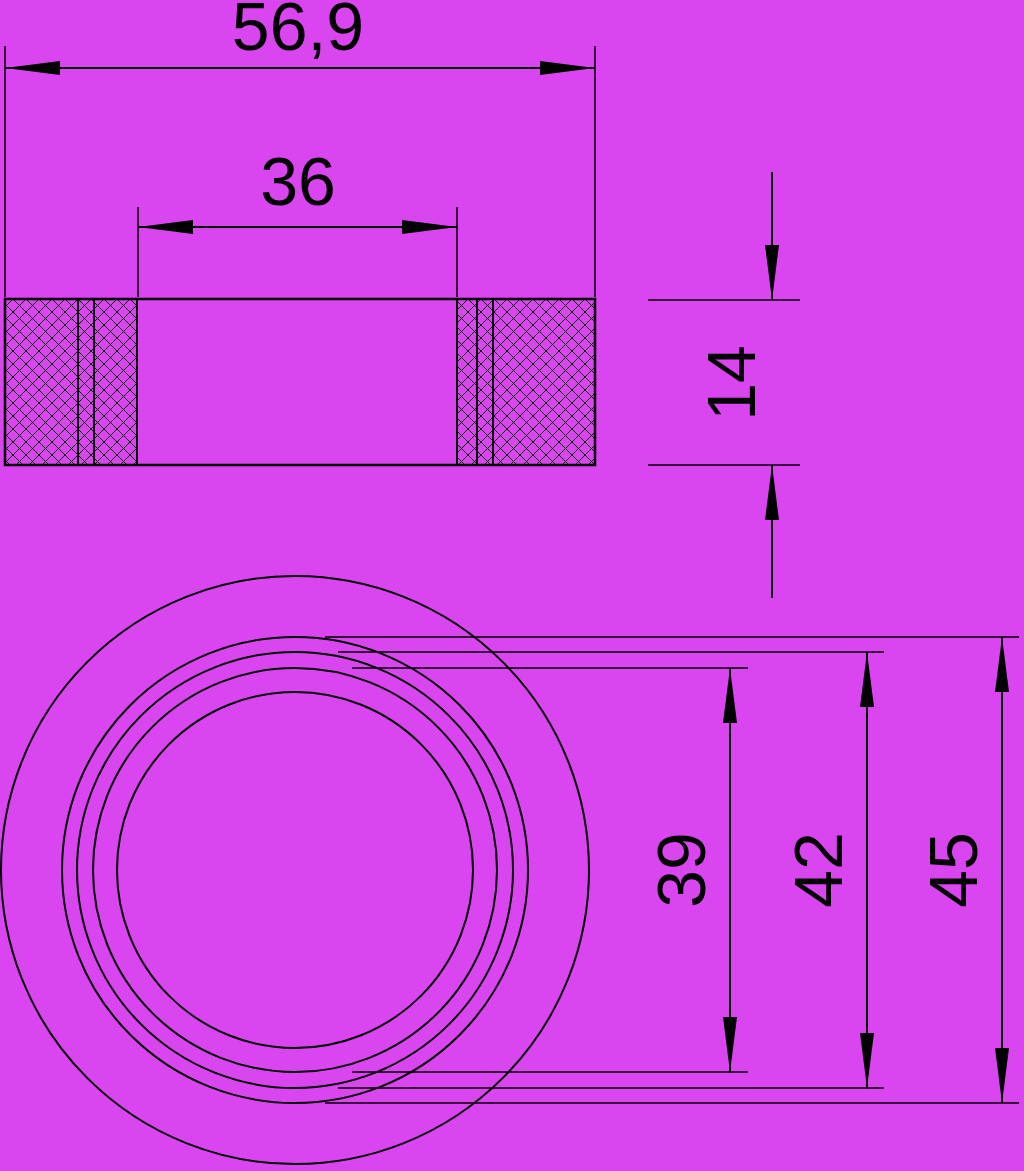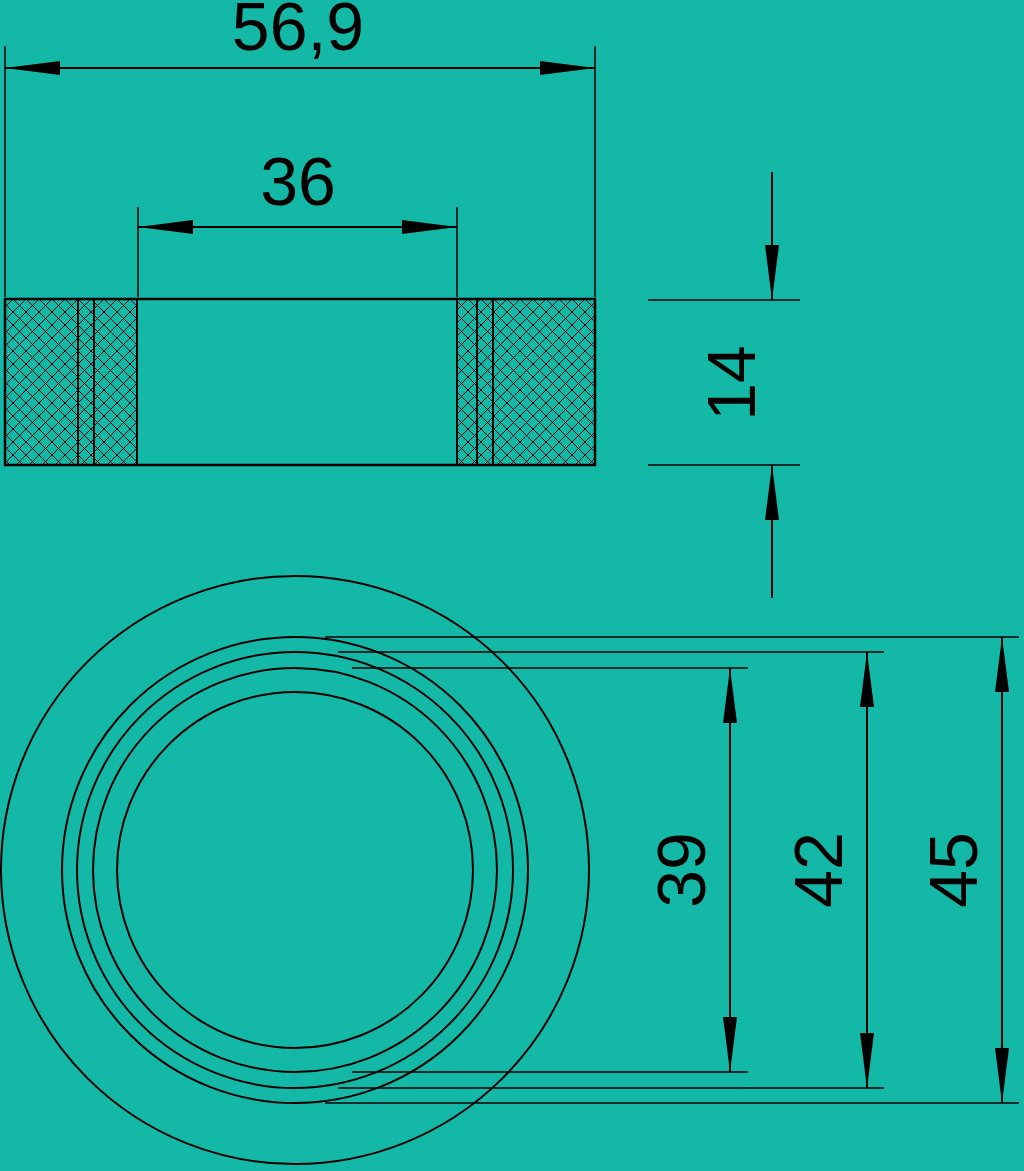--- a/index.html
+++ b/index.html
@@ -4,21 +4,21 @@
 <style>
   html, body {
     margin: 0;
     padding: 0;
     background: #ffffff;
   }
   .canvas {
     width: 1024px;
     height: 1171px;
     position: relative;
-    background: #14b8a6;
+    background: #d946ef;
     overflow: hidden;
   }
   svg { display: block; }
   text {
     font-family: "Liberation Sans", "DejaVu Sans", sans-serif;
     fill: #000000;
   }
   .dim-text {
     font-size: 68px;
     letter-spacing: 0px;

